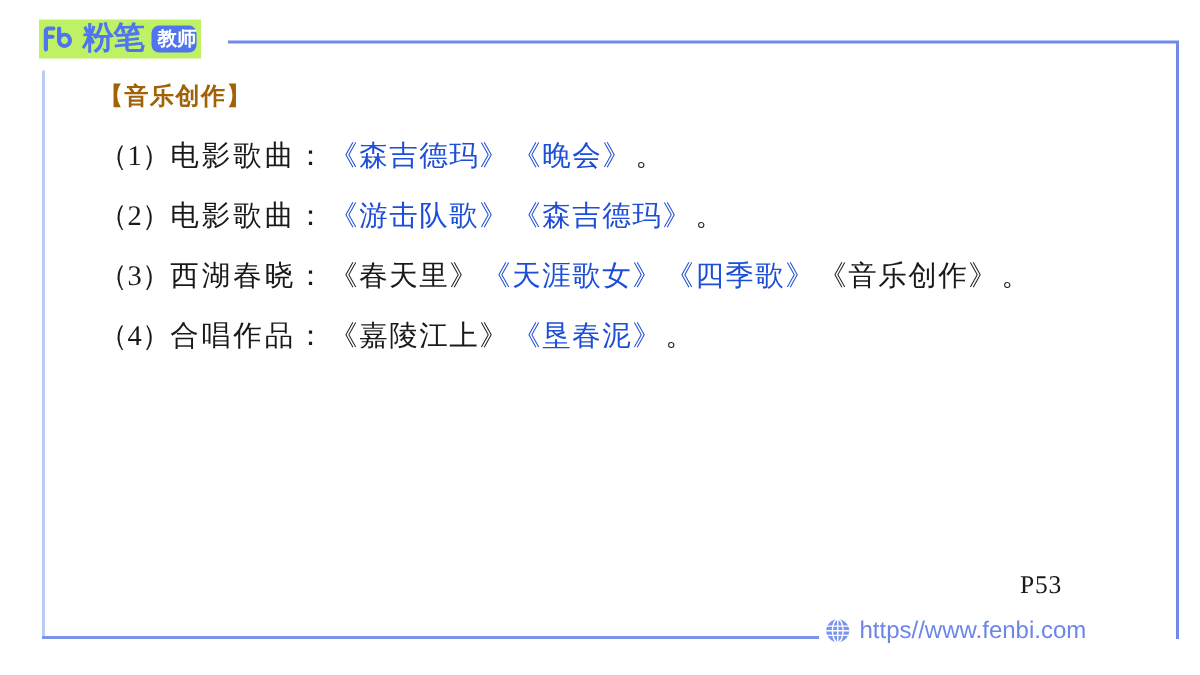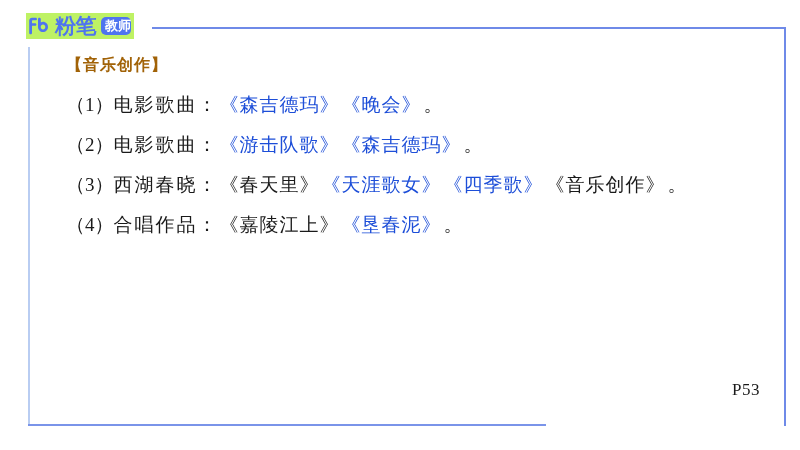--- a/index.html
+++ b/index.html
@@ -137,21 +137,21 @@
     letter-spacing: 1px;
     margin-right: 2px;
   }
   .t.red { color: #1d4ed8; }
   .t.black { color: #1a1a1a; margin-top: 11px; }
   .period { color: #1a1a1a; }
 
   
   .page-num {
     position: absolute;
-    left: 732px;
+    left: 680px;
     top: 380px;
     font-size: 17px;
     color: #1a1a1a;
     font-family: "Liberation Serif", "DejaVu Serif", serif;
     letter-spacing: 0.5px;
   }
   .site {
     position: absolute;
     left: 550px;
     top: 412px;
@@ -204,14 +204,29 @@
       <span class="num">（3）</span><span class="lbl">西湖春晓</span><span class="colon">：</span><span class="t black">《春天里》</span><span class="t red">《天涯歌女》</span><span class="t red">《四季歌》</span><span class="t black">《音乐创作》</span><span class="period">。</span>
     </div>
 
     <div class="item">
       <span class="num">（4）</span><span class="lbl">合唱作品</span><span class="colon">：</span><span class="t black">《嘉陵江上》</span><span class="t red">《垦春泥》</span><span class="period">。</span>
     </div>
   </div>
 
   <div class="page-num">P53</div>
 
+  <div class="site">
+    <span>
+      <svg class="globe-icon" viewBox="0 0 20 20" aria-hidden="true">
+        <circle cx="10" cy="10" r="9" fill="#7b95ea"></circle>
+        <g stroke="#ffffff" stroke-width="1.1" fill="none">
+          <ellipse cx="10" cy="10" rx="4.2" ry="9"></ellipse>
+          <line x1="1" y1="6.4" x2="19" y2="6.4"></line>
+          <line x1="1" y1="10" x2="19" y2="10"></line>
+          <line x1="1" y1="13.6" x2="19" y2="13.6"></line>
+          <line x1="10" y1="1" x2="10" y2="19"></line>
+        </g>
+      </svg>
+    </span>
+    <span class="site-url">https//www.fenbi.com</span>
+  </div>
 
 </div>
 
 </body></html>

